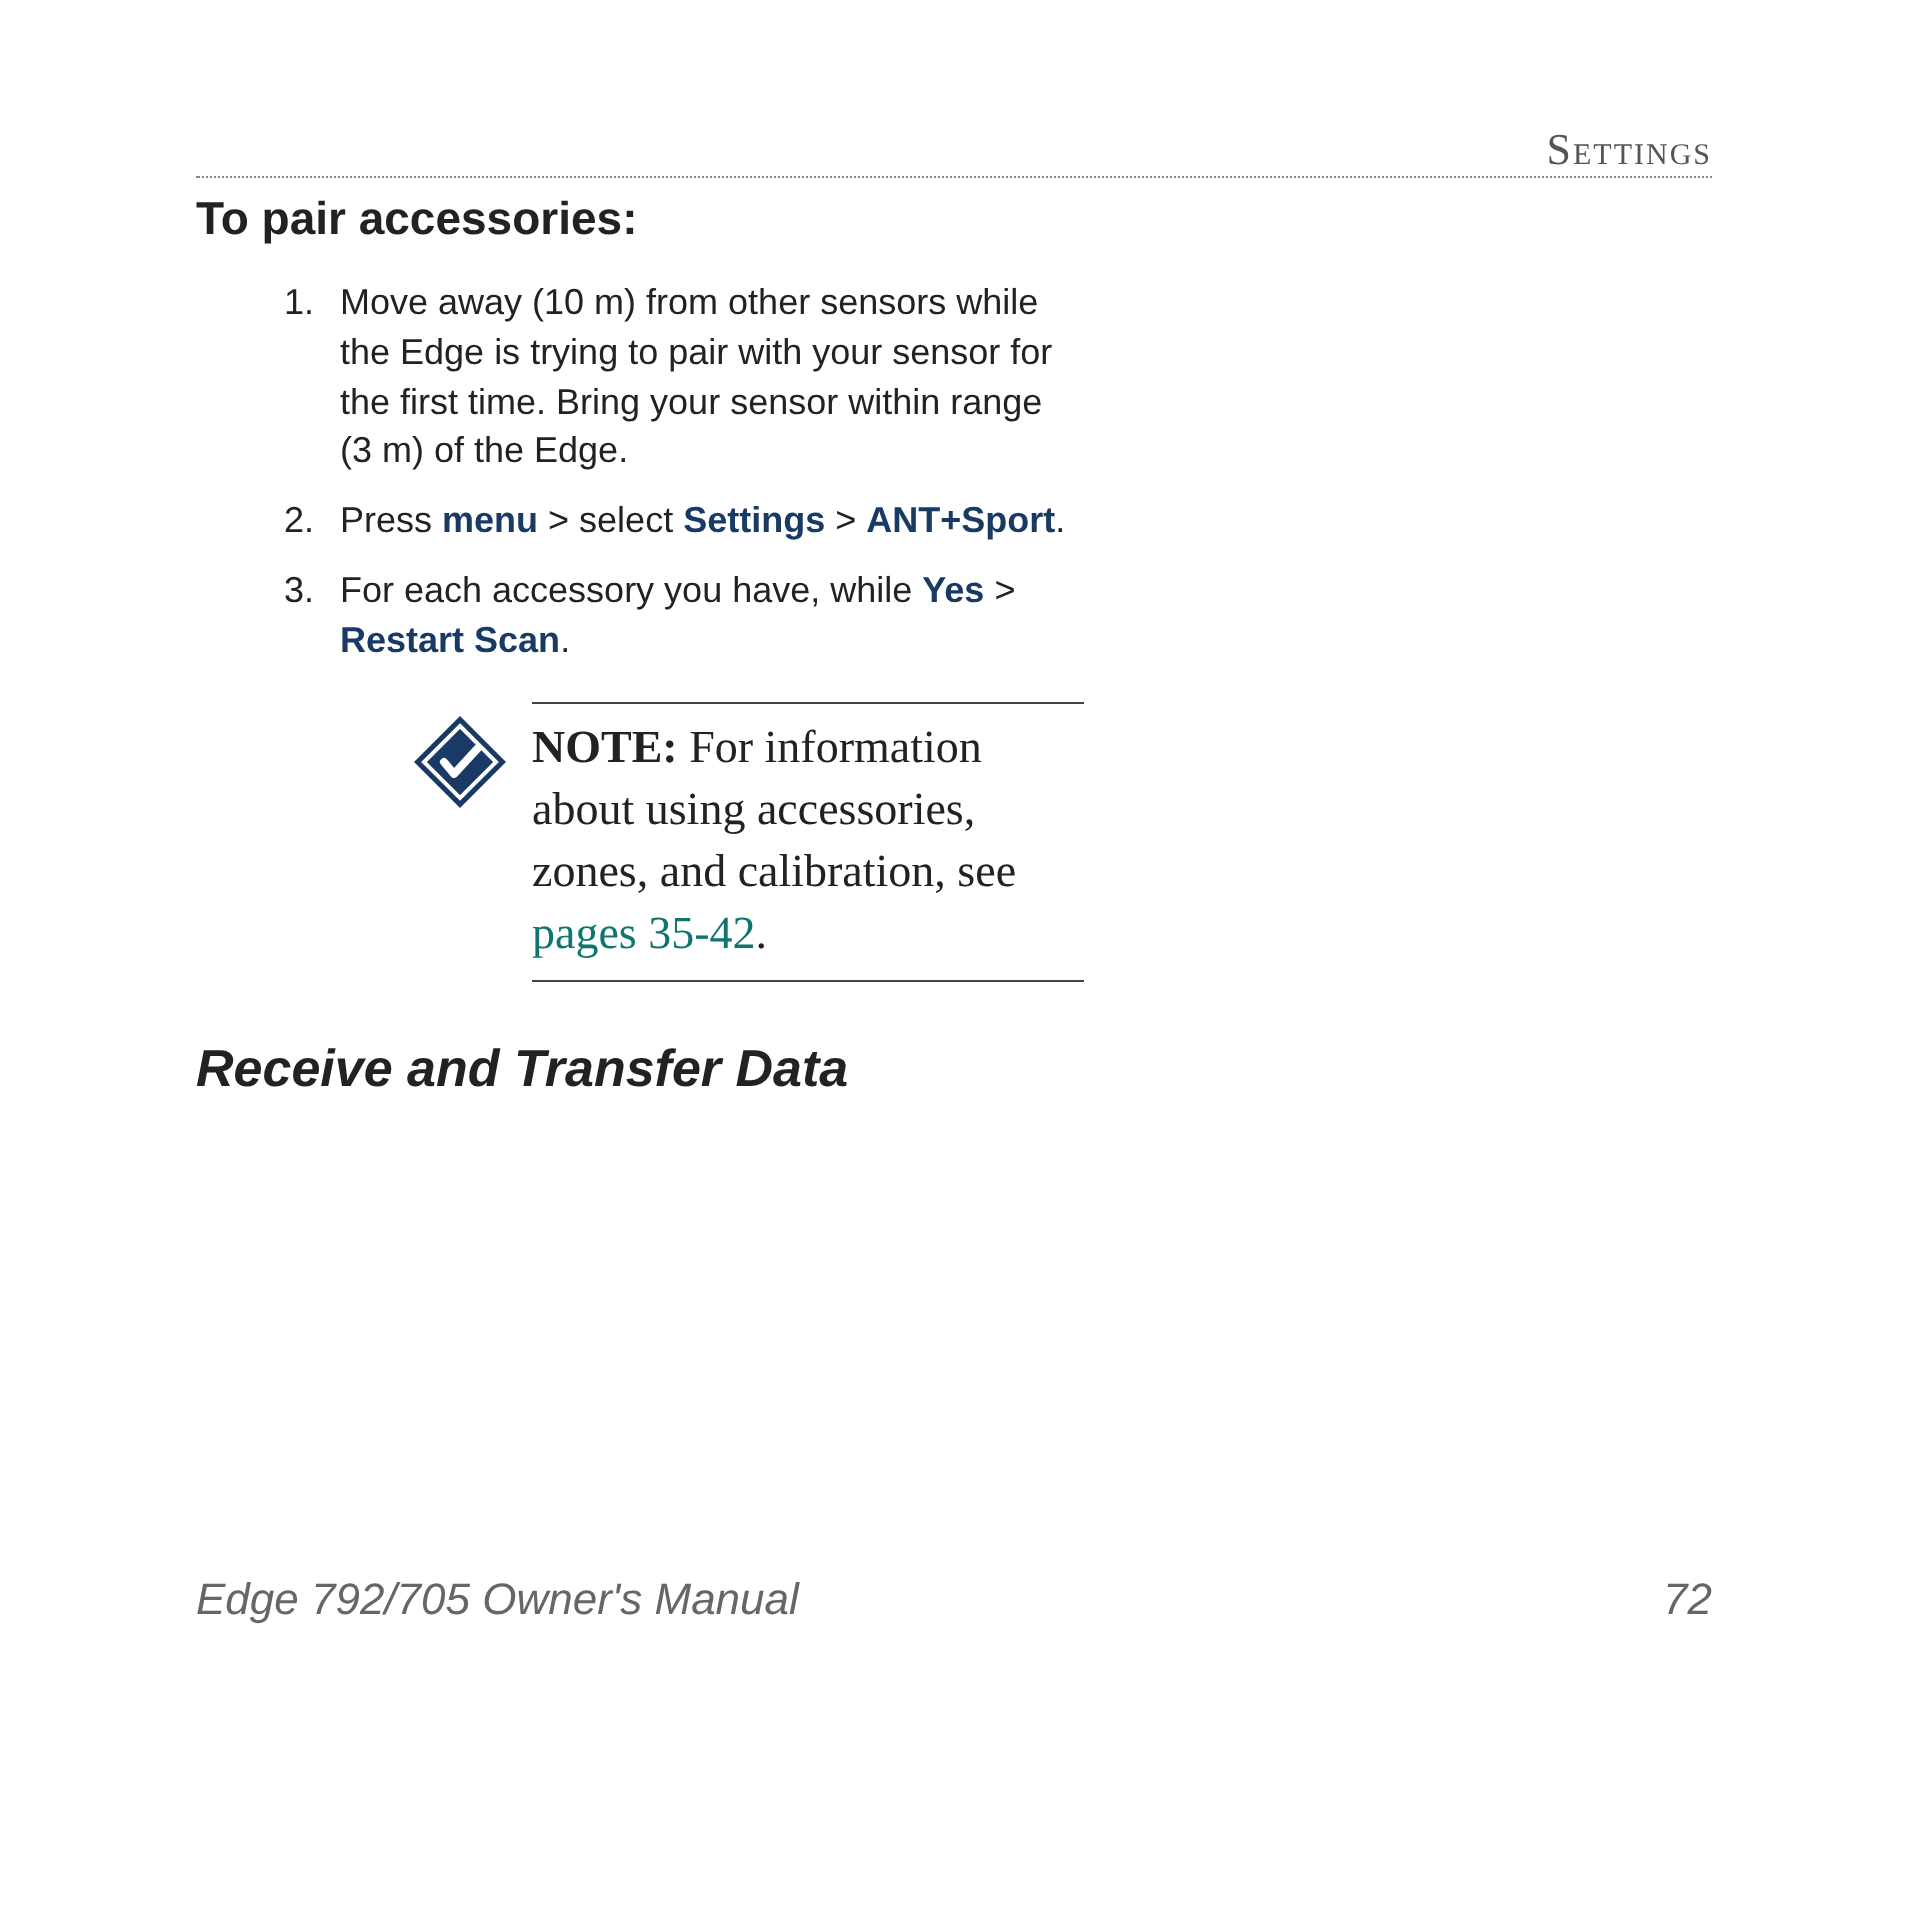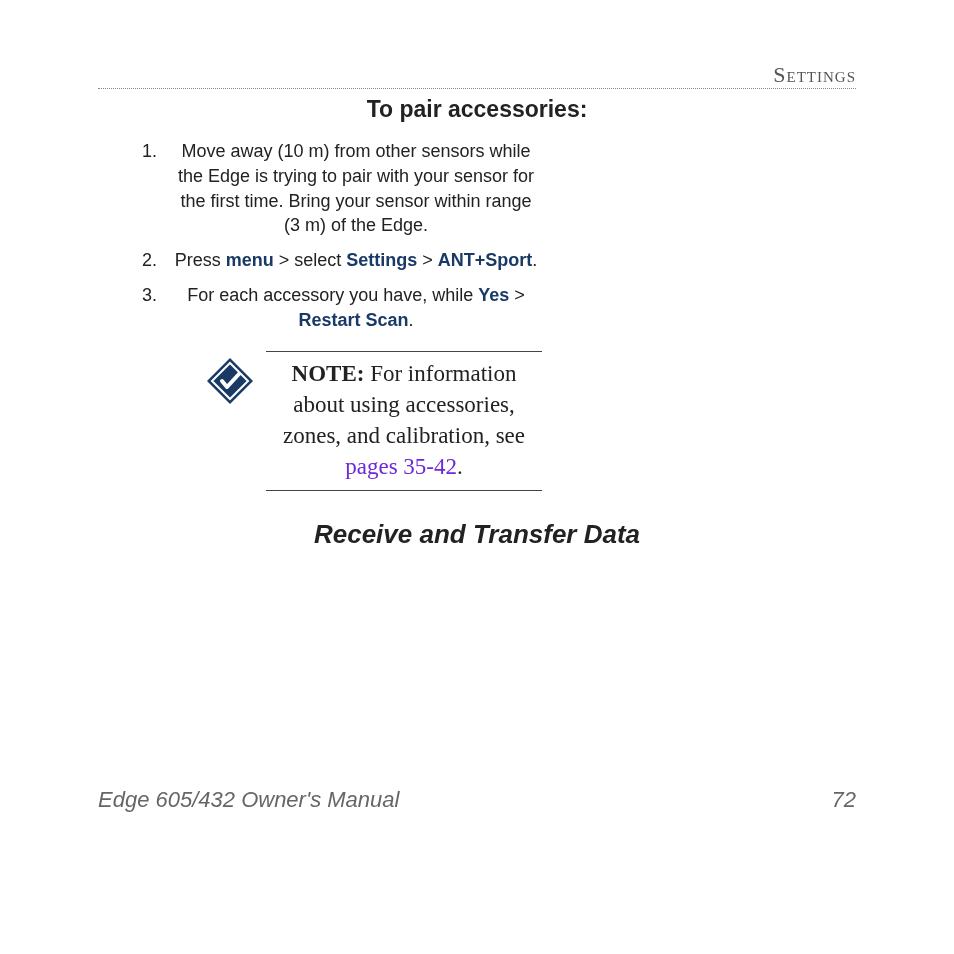--- a/index.html
+++ b/index.html
@@ -9,21 +9,20 @@
     height: 954px;
     background: #ffffff;
     font-family: Arial, Helvetica, sans-serif;
     color: #222;
   }
   .page {
     position: relative;
     width: 954px;
     height: 873px;
     box-sizing: border-box;
-    text-align: center;
   }
   .header-label {
     position: absolute;
     top: 62px;
     right: 98px;
     font-family: "Times New Roman", Times, serif;
     font-variant: small-caps;
     font-size: 22px;
     letter-spacing: 1px;
     color: #555;
@@ -82,21 +81,21 @@
     font-family: "Times New Roman", Times, serif;
     font-size: 23px;
     line-height: 1.35;
     border-top: 1px solid #444;
     border-bottom: 1px solid #444;
     padding: 6px 0 8px 0;
   }
   .note-label {
     font-weight: bold;
   }
-  .link { color: #6d28d9; margin-top: 12px; }
+  .link { color: #0f766e; margin-top: 12px; }
   .subheading {
     font-family: Arial, Helvetica, sans-serif;
     font-style: italic;
     font-weight: bold;
     font-size: 26px;
     margin-top: 28px;
     margin-bottom: 2px;
   }
   .body-line {
     font-family: "Times New Roman", Times, serif;
@@ -147,17 +146,17 @@
       <div class="note-text">
         <span class="note-label">NOTE:</span><span> For information about using accessories, zones, and calibration, see </span><span class="link">pages 35-42</span><span>.</span>
       </div>
     </div>
 
     <div class="subheading">Receive and Transfer Data</div>
 
   </div>
 
   <div class="footer">
-    <span>Edge 605/432 Owner's Manual</span>
+    <span>Edge 792/705 Owner's Manual</span>
     <span>72</span>
   </div>
 
 </div>
 
 </body></html>

